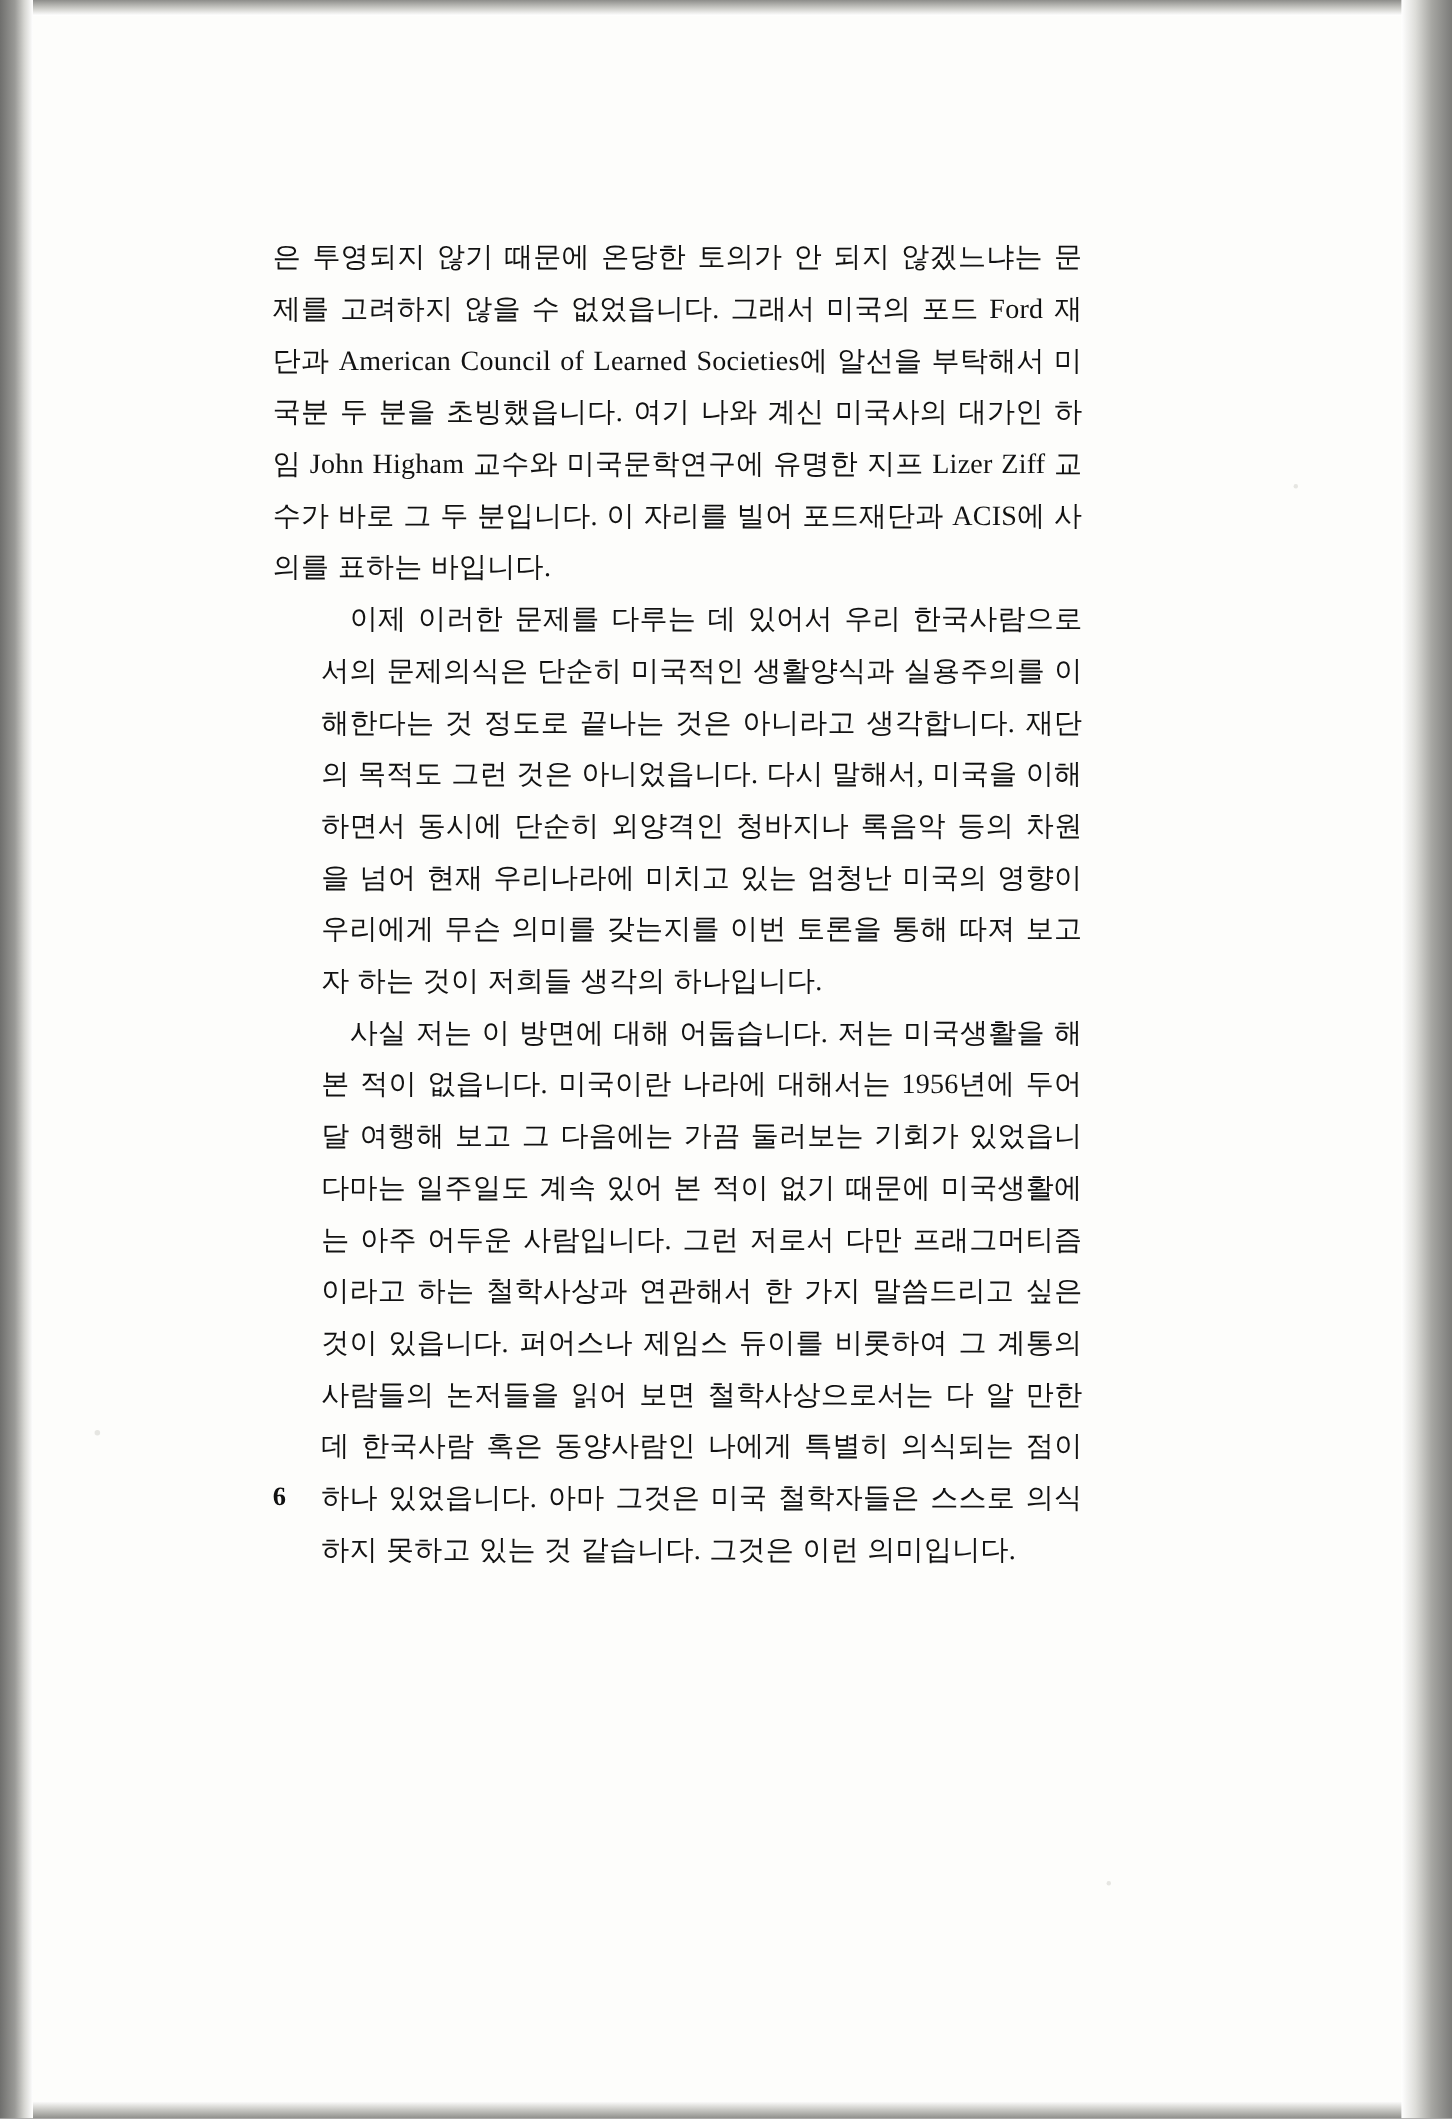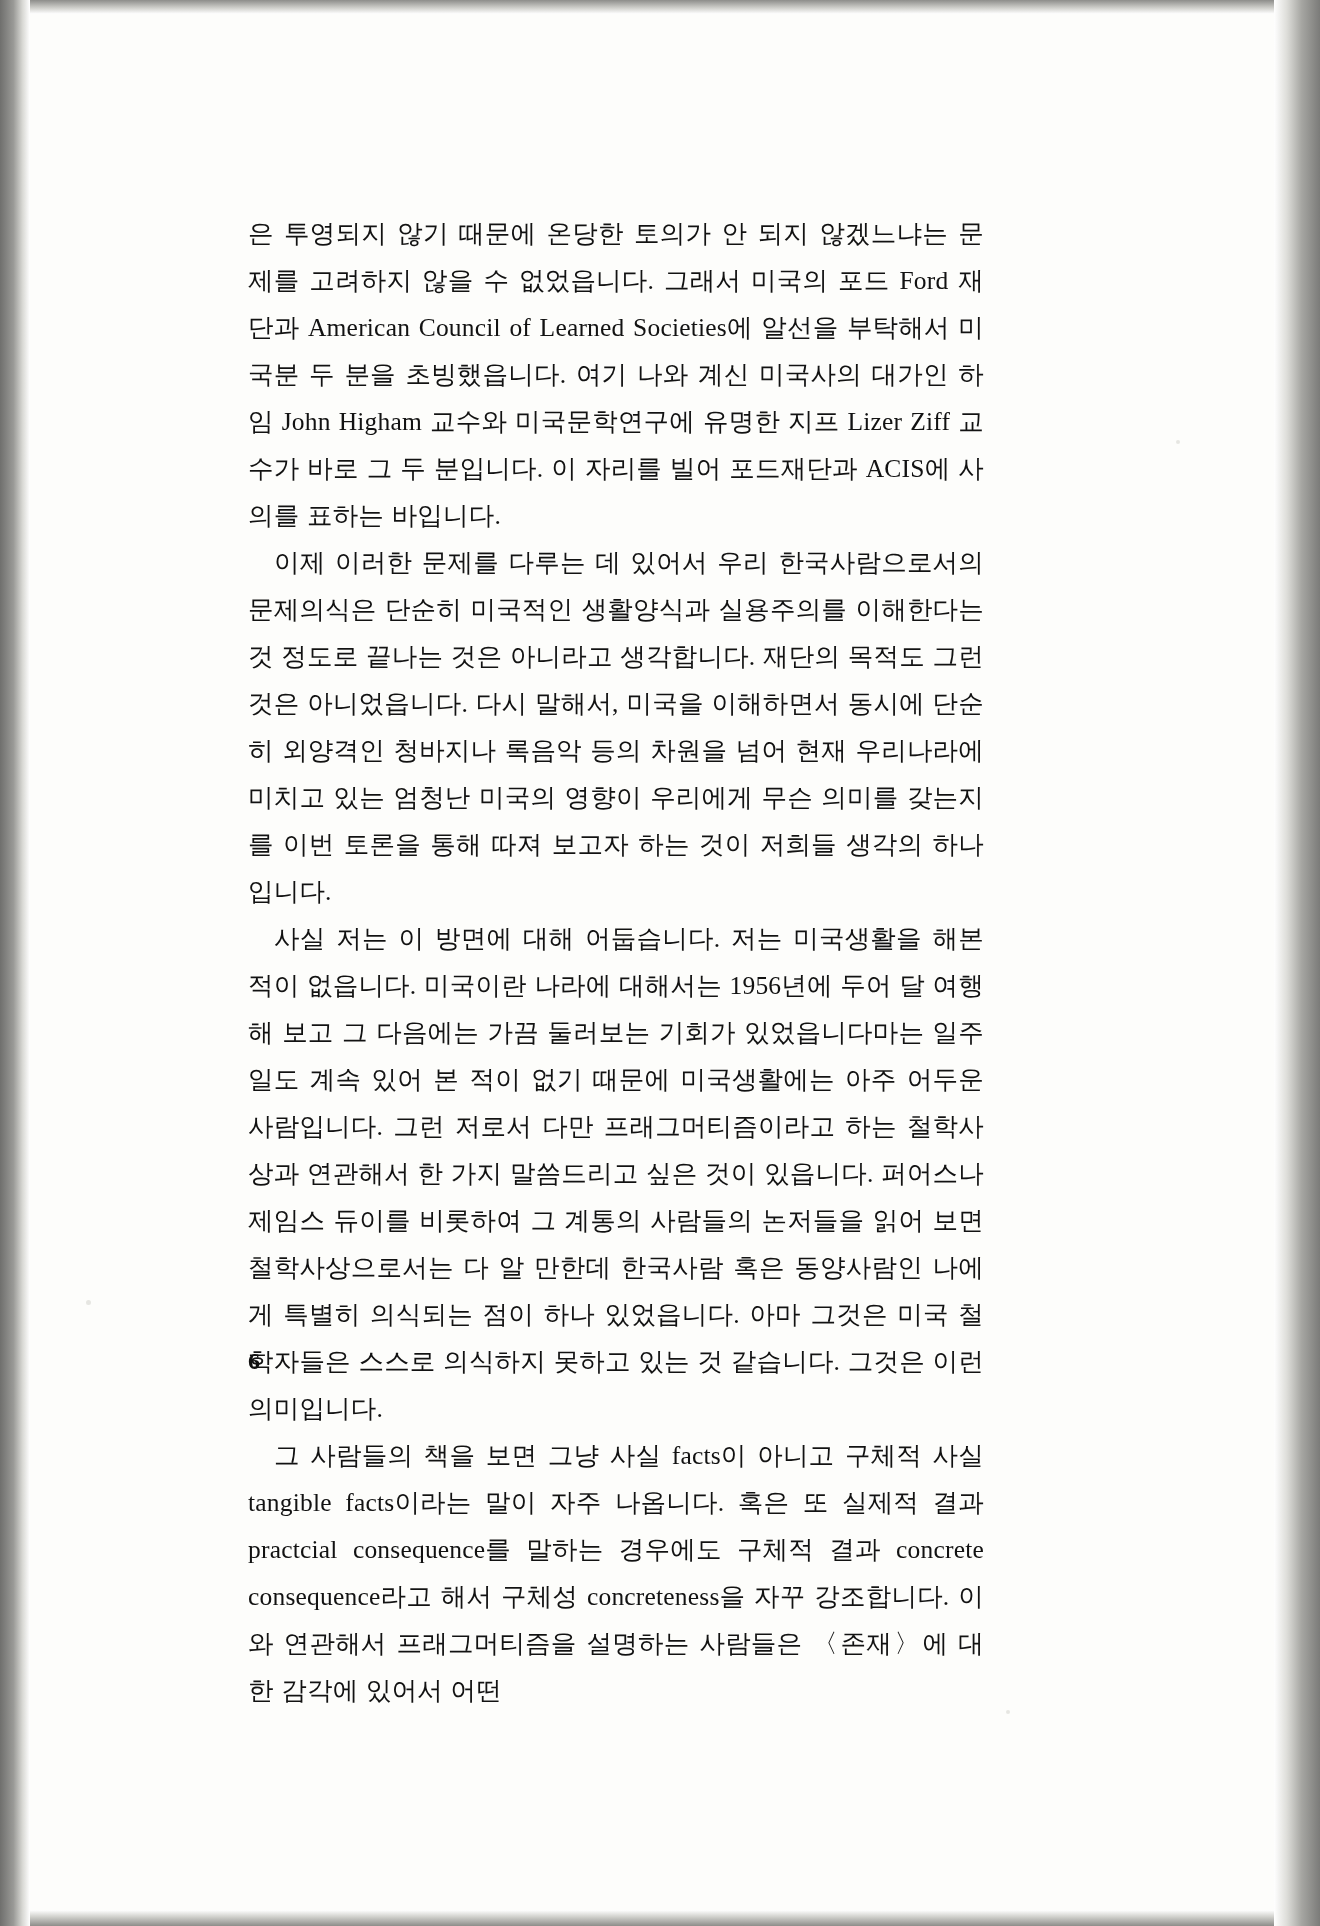--- a/index.html
+++ b/index.html
@@ -59,20 +59,21 @@
     font-size: 25.5px;
     line-height: 47px;
     color: #121212;
     text-align: justify;
     text-justify: inter-word;
     letter-spacing: 0.2px;
     word-spacing: 1px;
   }
   .para + .para {
     text-indent: 26px;
+    margin-left: 44px;
   }
   .page-number {
     position: absolute;
     left: 222px;
     top: 1338px;
     font-size: 24px;
     font-weight: bold;
     color: #101010;
     font-family: "Liberation Serif", serif;
   }
@@ -90,21 +91,20 @@
 <div class="page-scan">
   <div class="paper">
     <div class="speck" style="left:60px; top:1290px; width:5px; height:5px;"></div>
     <div class="speck" style="left:1150px; top:430px; width:4px; height:4px;"></div>
     <div class="speck" style="left:980px; top:1700px; width:4px; height:4px;"></div>
 
     <div class="text-block">
       <p class="para">은 투영되지 않기 때문에 온당한 토의가 안 되지 않겠느냐는 문제를 고려하지 않을 수 없었읍니다. 그래서 미국의 포드 Ford 재단과 American Council of Learned Societies에 알선을 부탁해서 미국분 두 분을 초빙했읍니다. 여기 나와 계신 미국사의 대가인 하임 John Higham 교수와 미국문학연구에 유명한 지프 Lizer Ziff 교수가 바로 그 두 분입니다. 이 자리를 빌어 포드재단과 ACIS에 사의를 표하는 바입니다.</p>
       <p class="para">이제 이러한 문제를 다루는 데 있어서 우리 한국사람으로서의 문제의식은 단순히 미국적인 생활양식과 실용주의를 이해한다는 것 정도로 끝나는 것은 아니라고 생각합니다. 재단의 목적도 그런 것은 아니었읍니다. 다시 말해서, 미국을 이해하면서 동시에 단순히 외양격인 청바지나 록음악 등의 차원을 넘어 현재 우리나라에 미치고 있는 엄청난 미국의 영향이 우리에게 무슨 의미를 갖는지를 이번 토론을 통해 따져 보고자 하는 것이 저희들 생각의 하나입니다.</p>
       <p class="para">사실 저는 이 방면에 대해 어둡습니다. 저는 미국생활을 해본 적이 없읍니다. 미국이란 나라에 대해서는 1956년에 두어 달 여행해 보고 그 다음에는 가끔 둘러보는 기회가 있었읍니다마는 일주일도 계속 있어 본 적이 없기 때문에 미국생활에는 아주 어두운 사람입니다. 그런 저로서 다만 프래그머티즘이라고 하는 철학사상과 연관해서 한 가지 말씀드리고 싶은 것이 있읍니다. 퍼어스나 제임스 듀이를 비롯하여 그 계통의 사람들의 논저들을 읽어 보면 철학사상으로서는 다 알 만한데 한국사람 혹은 동양사람인 나에게 특별히 의식되는 점이 하나 있었읍니다. 아마 그것은 미국 철학자들은 스스로 의식하지 못하고 있는 것 같습니다. 그것은 이런 의미입니다.</p>
-      <p class="para">그 사람들의 책을 보면 그냥 사실 facts이 아니고 구체적 사실 tangible facts이라는 말이 자주 나옵니다. 혹은 또 실제적 결과 practcial consequence를 말하는 경우에도 구체적 결과 concrete consequence라고 해서 구체성 concreteness을 자꾸 강조합니다. 이와 연관해서 프래그머티즘을 설명하는 사람들은 〈존재〉에 대한 감각에 있어서 어떤</p>
     </div>
 
     <div class="page-number">6</div>
   </div>
 
   <div class="scan-edge-top"></div>
   <div class="scan-edge-bottom"></div>
   <div class="scan-edge-left"></div>
   <div class="scan-edge-right"></div>
 </div>

